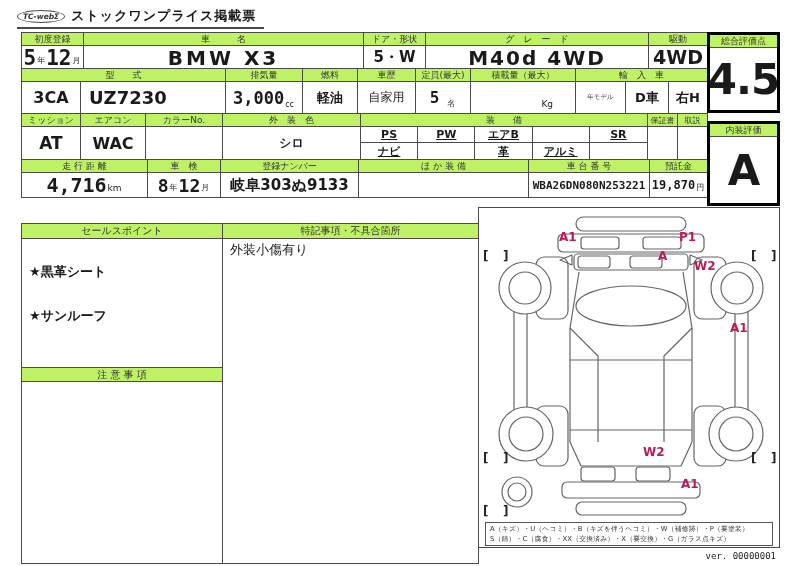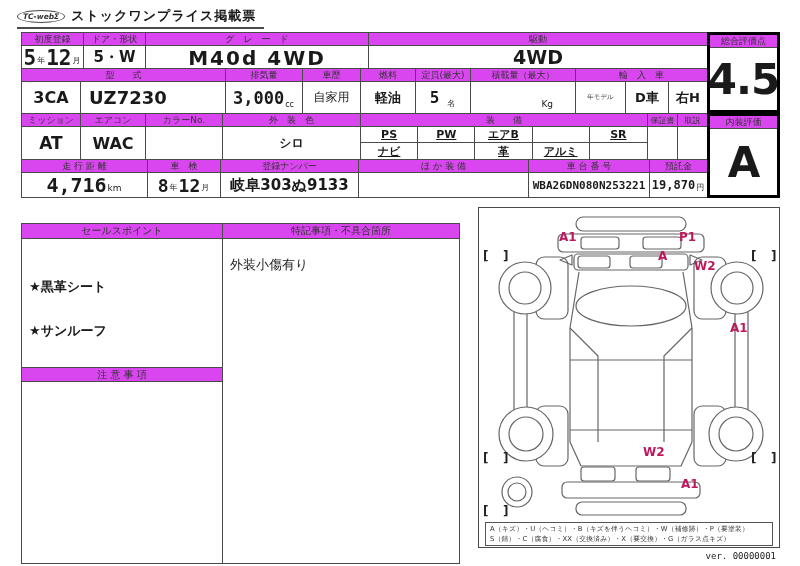--- a/index.html
+++ b/index.html
@@ -14,21 +14,21 @@
           padding:1px 5px; color:#333; letter-spacing:0; }
   .doc-title { font-size:13px; font-weight:bold; letter-spacing:1px; }
 
   
   .tbl { position:absolute; left:21px; top:32px; width:687px; height:166px; border:1px solid #4a4a4a;
          display:flex; flex-direction:column; background:#fff; }
   .row { display:flex; border-bottom:1px solid #4a4a4a; }
   .row:last-child { border-bottom:none; flex:1;justify-content:flex-end; }
   .cell { border-right:1px solid #4a4a4a; display:flex; flex-direction:column; overflow:hidden; }
   .cell.last { border-right:none; flex:1; }
-  .lbl { height:13px; background:#d946ef; border-bottom:1px solid #4a4a4a; font-size:9px; color:#333;
+  .lbl { height:13px; background:#bef264; border-bottom:1px solid #4a4a4a; font-size:9px; color:#333;
          display:flex; align-items:center; justify-content:center; white-space:pre; flex:0 0 13px; }
   .lbl2 { height:15px; flex-basis:15px; font-size:10px; }
   .val { flex:1; display:flex; align-items:center; justify-content:center; }
   .num  { font-family:"DejaVu Sans Mono","Liberation Mono",monospace; font-weight:bold; }
   .unit { font-size:8px; align-self:flex-end; margin:0 1px 4px 1px; }
   .split { flex-direction:row; padding:0; }
   .sub { border-right:1px solid #4a4a4a; display:flex; align-items:center; justify-content:center; height:100%; }
   .sub.last { border-right:none; }
 
   
@@ -41,21 +41,21 @@
   
   .scorebox { position:absolute; left:707px; width:73px; border:3px solid #000; background:#fff;
               display:flex; flex-direction:column; }
   .scorebox .lbl { border-bottom:1px solid #4a4a4a; }
   .score-val { flex:1; display:flex; align-items:center; justify-content:center;
                font-size:42px; font-weight:bold; letter-spacing:-1px; }
 
   
   .bbox { position:absolute; top:223px; height:341px; border:1px solid #4a4a4a; background:#fff;
           display:flex; flex-direction:column; }
-  .freeTxt { padding:15px 7px; font-size:13px; font-weight:bold; line-height:22px; white-space:pre-line; }
+  .freeTxt { padding:0 7px; font-size:13px; font-weight:bold; line-height:22px; white-space:pre-line; }
 
   
   .diag { position:absolute; left:478px; top:207px; width:302px; height:341px; border:1px solid #4a4a4a; }
   .diag svg { position:absolute; left:0; top:0; }
   .mark { position:absolute; font-size:12px; font-weight:bold; color:#be185d; line-height:12px; }
   .brkt { position:absolute; font-size:12px; color:#222; line-height:12px; font-weight:bold; }
   .legend { position:absolute; left:6px; right:6px; bottom:1px; border:1px solid #555; padding:1px 4px;
             font-size:6.8px; line-height:1.5; color:#333; letter-spacing:0.2px; }
   .ver { position:absolute; top:551px; right:24px; font-size:9px; font-family:"DejaVu Sans Mono","Liberation Mono",monospace; color:#222; }
 </style>
@@ -74,20 +74,24 @@
     <div class="row" style="height:36px">
       <div class="cell" style="flex:0 0 62px">
         <div class="lbl">初度登録</div>
         <div class="val">
           <span class="num" style="font-size:21px">5</span>
           <span class="unit">年</span>
           <span class="num" style="font-size:21px">12</span>
           <span class="unit">月</span>
         </div>
       </div>
+      <div class="cell" style="flex:0 0 280px">
+        <div class="lbl">車　　　名</div>
+        <div class="val" style="font-size:20px;font-weight:bold;letter-spacing:3px">BMW X3</div>
+      </div>
       <div class="cell" style="flex:0 0 62px">
         <div class="lbl">ドア・形状</div>
         <div class="val" style="font-size:15px;font-weight:bold">5・W</div>
       </div>
       <div class="cell" style="flex:0 0 223px">
         <div class="lbl">グ　レ　ー　ド</div>
         <div class="val" style="font-size:20px;font-weight:bold;letter-spacing:2px">M40d 4WD</div>
       </div>
       <div class="cell last">
         <div class="lbl">駆動</div>
@@ -103,27 +107,27 @@
           <div class="sub last" style="flex:1;font-size:18px;font-weight:bold;justify-content:flex-start;padding-left:8px">UZ7230</div>
         </div>
       </div>
       <div class="cell" style="flex:0 0 77px">
         <div class="lbl">排気量</div>
         <div class="val">
           <span class="num" style="font-size:17px">3,000</span>
           <span class="unit">cc</span>
         </div>
       </div>
+      <div class="cell" style="flex:0 0 55px">
+        <div class="lbl">燃料</div>
+        <div class="val" style="font-size:13px;font-weight:bold">軽油</div>
+      </div>
       <div class="cell" style="flex:0 0 58px">
         <div class="lbl">車歴</div>
         <div class="val" style="font-size:12px">自家用</div>
-      </div>
-      <div class="cell" style="flex:0 0 55px">
-        <div class="lbl">燃料</div>
-        <div class="val" style="font-size:13px;font-weight:bold">軽油</div>
       </div>
       <div class="cell" style="flex:0 0 55px">
         <div class="lbl">定員(最大)</div>
         <div class="val">
           <span class="num" style="font-size:16px">5</span>
           <span class="unit" style="margin-left:8px">名</span>
         </div>
       </div>
       <div class="cell" style="flex:0 0 105px">
         <div class="lbl">積載量（最大）</div>
@@ -217,36 +221,36 @@
           <span class="unit">円</span>
         </div>
       </div>
     </div>
   </div>
 
   <div class="scorebox" style="top:32px;height:81px">
     <div class="lbl">総合評価点</div>
     <div class="score-val">4.5</div>
   </div>
-  <div class="scorebox" style="top:113px;height:85px">
+  <div class="scorebox" style="top:121px;height:85px">
     <div class="lbl">内装評価</div>
     <div class="score-val">A</div>
   </div>
 
   <div class="bbox" style="left:21px;width:202px">
     <div class="lbl lbl2">セールスポイント</div>
     <div class="freeTxt" style="height:128px">
       <div>★黒革シート</div>
       <div>★サンルーフ</div>
     </div>
     <div class="lbl lbl2" style="border-top:1px solid #4a4a4a">注 意 事 項</div>
     <div style="flex:1"></div>
   </div>
 
-  <div class="bbox" style="left:222px;width:238px">
+  <div class="bbox" style="left:222px;width:257px">
     <div class="lbl lbl2">特記事項・不具合箇所</div>
     <div class="freeTxt" style="flex:1;font-weight:normal">外装小傷有り</div>
   </div>
 
   <div class="diag">
     <svg width="300" height="339" viewBox="0 0 300 339">
       <g fill="none" stroke="#666" stroke-width="1.2" stroke-linejoin="round">
 
         <rect x="97" y="9" width="110" height="14" rx="7"></rect>
         <rect x="79" y="26" width="146" height="18" rx="5"></rect>

